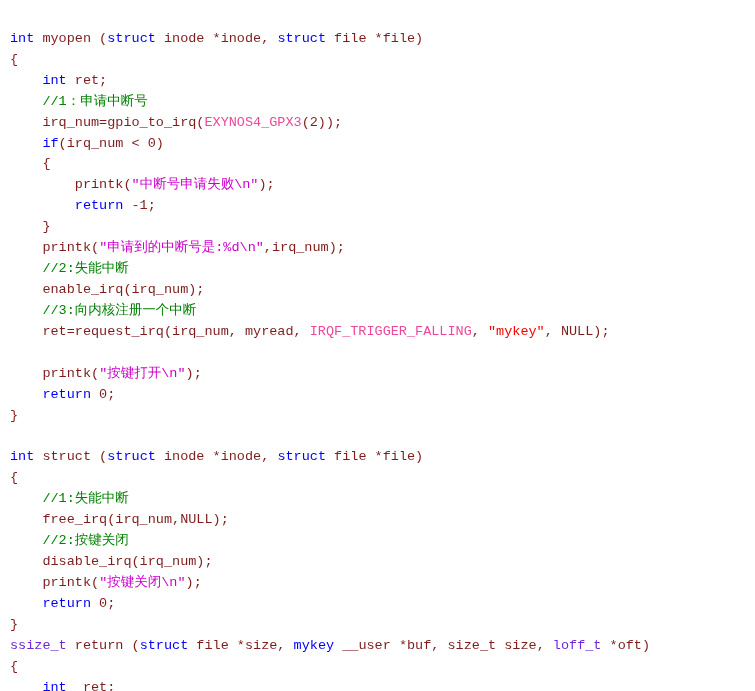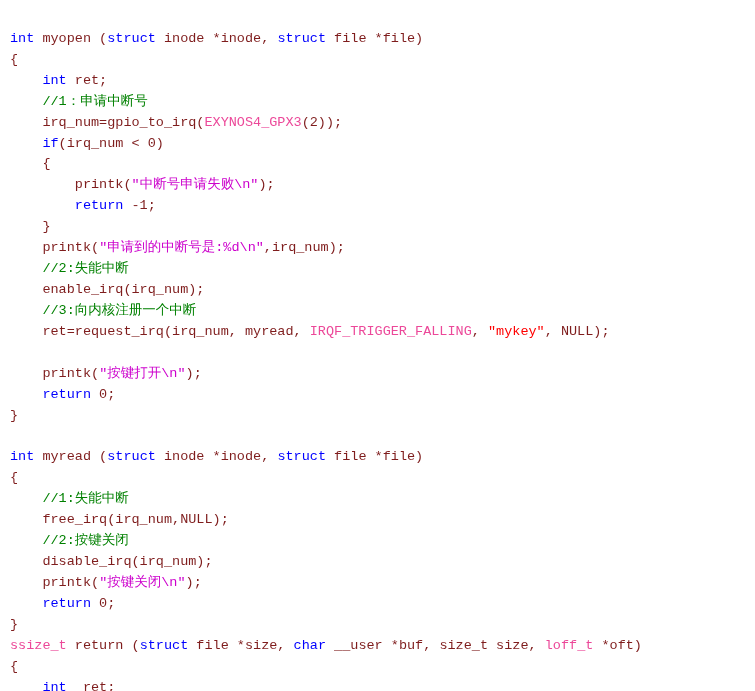--- a/index.html
+++ b/index.html
@@ -13,21 +13,21 @@
       padding: 8px 10px 30px 10px;
       position: relative;
     }
     .code-block {
       white-space: pre;
     }
     .kw    { color: #0000ff; }   
     .cm    { color: #008000; font-family: Liberation Mono, monospace; }
     .plain { color: #7f1d1d; }
     .macro { color: #ec4899; }   
-    .type  { color: #ec4899; }
+    .type  { color: #6d28d9; }
     .red-str { color: #ff0000; } 
     .purple-str { color: #cc00cc; }
   </style>
 </head>
 <body>
 
 <div class="code-block">
 <span class="kw">int</span><span class="plain"> myopen (</span><span class="kw">struct</span><span class="plain"> inode *inode, </span><span class="kw">struct</span><span class="plain"> file *file)</span>
 <span class="plain">{</span>
 <span class="plain">    </span><span class="kw">int</span><span class="plain"> ret;</span>
@@ -41,30 +41,30 @@
 <span class="plain">    printk(</span><span class="purple-str">"申请到的中断号是:%d\n"</span><span class="plain">,irq_num);</span>
 <span class="plain">    </span><span class="cm">//2:失能中断</span>
 <span class="plain">    enable_irq(irq_num);</span>
 <span class="plain">    </span><span class="cm">//3:向内核注册一个中断</span>
 <span class="plain">    ret=request_irq(irq_num, myread, </span><span class="macro">IRQF_TRIGGER_FALLING</span><span class="plain">, </span><span class="red-str">"mykey"</span><span class="plain">, NULL);</span>
 
 <span class="plain">    printk(</span><span class="purple-str">"按键打开\n"</span><span class="plain">);</span>
 <span class="plain">    </span><span class="kw">return</span><span class="plain"> 0;</span>
 <span class="plain">}</span>
 
-<span class="kw">int</span><span class="plain"> myread (</span><span class="kw">struct</span><span class="plain"> inode *inode, </span><span class="kw">struct</span><span class="plain"> file *file)</span>
+<span class="kw">int</span><span class="plain"> struct (</span><span class="kw">struct</span><span class="plain"> inode *inode, </span><span class="kw">struct</span><span class="plain"> file *file)</span>
 <span class="plain">{</span>
 <span class="plain">    </span><span class="cm">//1:失能中断</span>
 <span class="plain">    free_irq(irq_num,NULL);</span>
 <span class="plain">    </span><span class="cm">//2:按键关闭</span>
 <span class="plain">    disable_irq(irq_num);</span>
 <span class="plain">    printk(</span><span class="purple-str">"按键关闭\n"</span><span class="plain">);</span>
 <span class="plain">    </span><span class="kw">return</span><span class="plain"> 0;</span>
 <span class="plain">}</span>
-<span class="type">ssize_t</span><span class="plain"> return (</span><span class="kw">struct</span><span class="plain"> file *size, </span><span class="kw">char</span><span class="plain"> __user *buf, size_t size, </span><span class="type">loff_t</span><span class="plain"> *oft)</span>
+<span class="type">ssize_t</span><span class="plain"> return (</span><span class="kw">struct</span><span class="plain"> file *size, </span><span class="kw">mykey</span><span class="plain"> __user *buf, size_t size, </span><span class="type">loff_t</span><span class="plain"> *oft)</span>
 <span class="plain">{</span>
 <span class="plain">    </span><span class="kw">int</span><span class="plain">  ret;</span>
 
 
 
 
 
 
 
 

